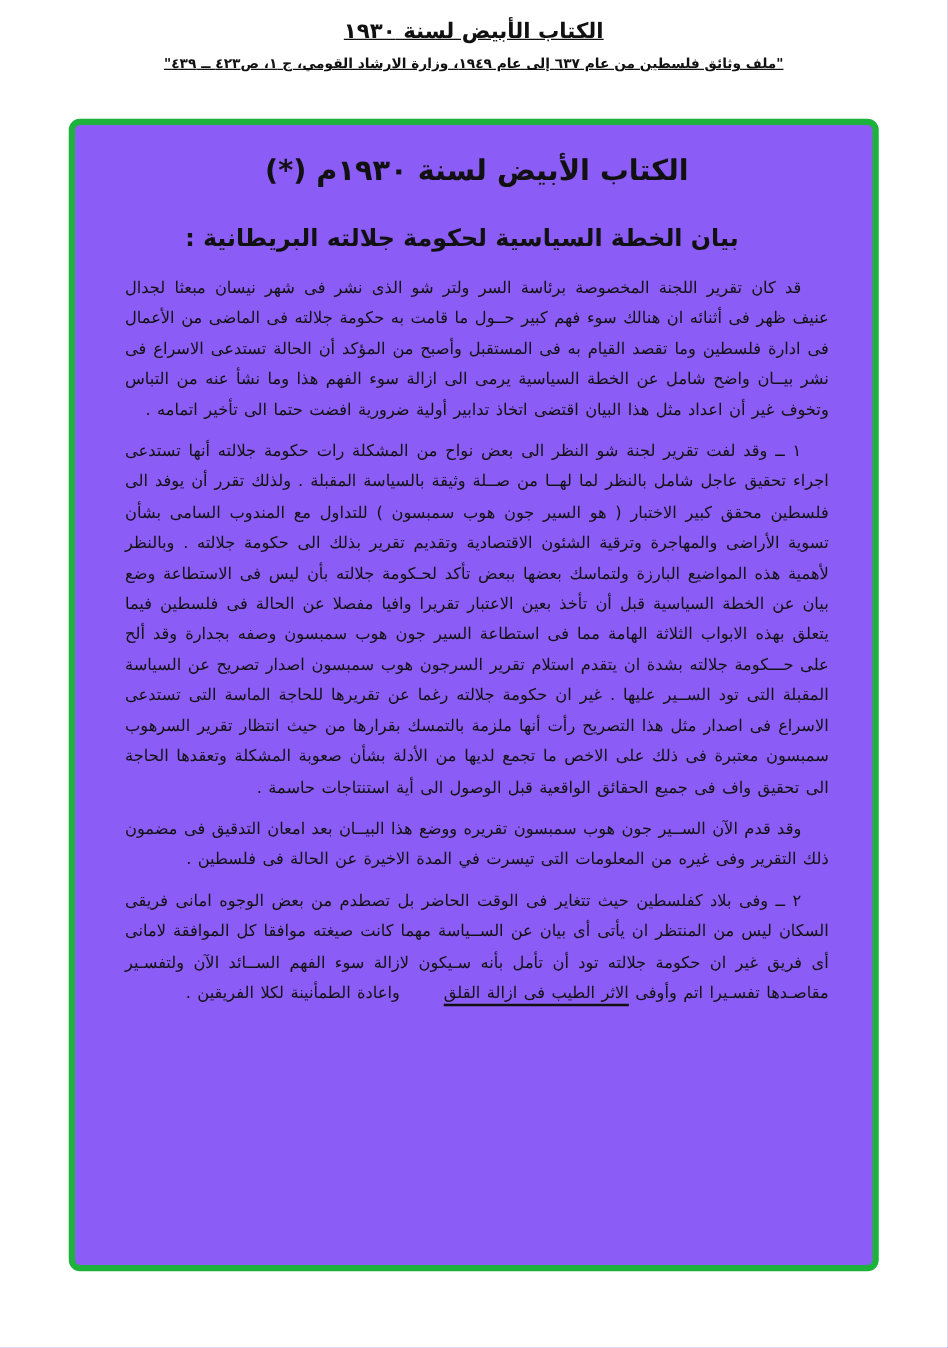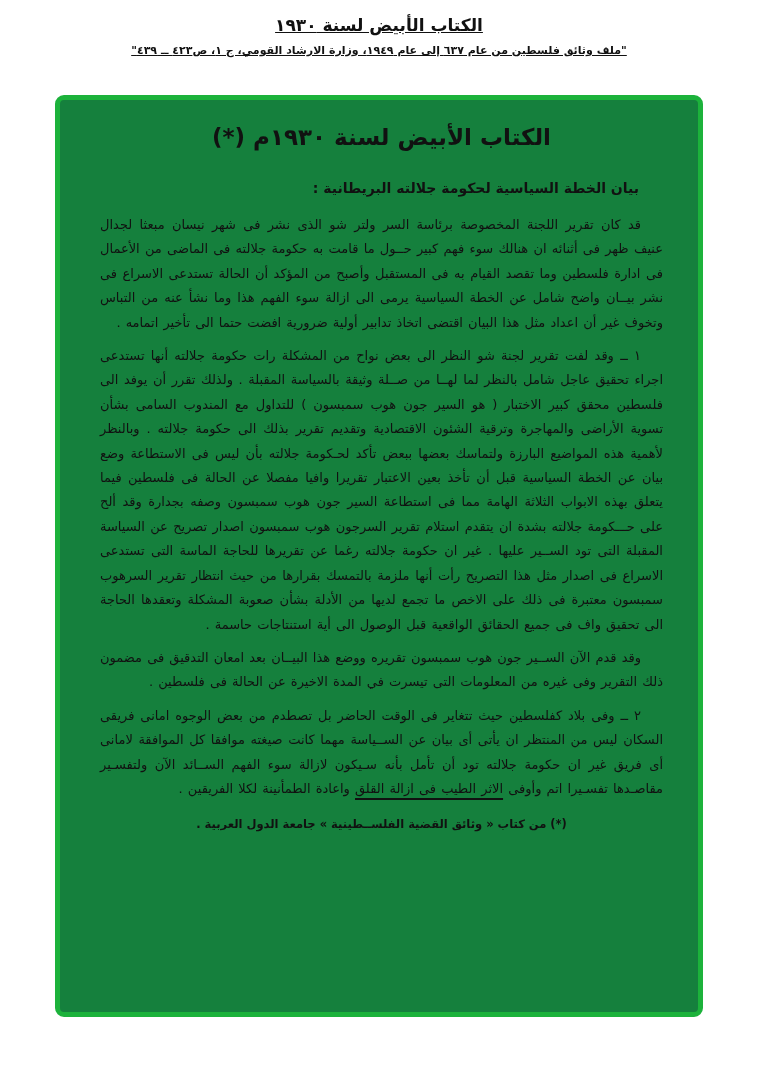--- a/index.html
+++ b/index.html
@@ -17,51 +17,52 @@
   .ref-title { font-size: 17px; font-weight: bold; letter-spacing: 0.5px; }
   .ref-source { font-size: 11px; font-weight: bold; margin-top: 9px; }
 
   
   .green-box {
     position: absolute;
     left: 55px; top: 95px;
     width: 648px; height: 922px;
     border: 5px solid #1cb23b;
     border-radius: 9px;
-    background: #15803d;
+    background: #8b5cf6;
     padding: 0 35px 0 40px;
   }
 
   .doc-title {
     margin-top: 24px;
     text-align: center;
     font-size: 23px;
     font-weight: bold;
   }
   .doc-subtitle {
     margin: 30px 24px 0 0;
-    text-align: right;
-    font-size: 14px;
+    text-align: center;
+    font-size: 19px;
     font-weight: bold;
   }
 
   .para {
     margin-top: 9px;
     font-size: 13px;
     line-height: 24.4px;
     text-align: justify;
     text-indent: 22px;
     word-spacing: 1px;
   }
   .para.first { margin-top: 17px; }
 
   .underlined {
     text-decoration: underline;
     text-decoration-thickness: 1.5px;
     text-underline-offset: 5px;
+    margin-left: 30px;
   }
 
   .footnote {
     margin-top: 16px;
     text-align: center;
     font-size: 11.5px;
     font-weight: bold;
   }
 </style>
 </head>
@@ -81,17 +82,16 @@
     <h2 class="doc-subtitle">بيان الخطة السياسية لحكومة جلالته البريطانية :</h2>
 
     <p class="para first">قد كان تقرير اللجنة المخصوصة برئاسة السر ولتر شو الذى نشر فى شهر نيسان مبعثا لجدال عنيف ظهر فى أثنائه ان هنالك سوء فهم كبير حــول ما قامت به حكومة جلالته فى الماضى من الأعمال فى ادارة فلسطين وما تقصد القيام به فى المستقبل وأصبح من المؤكد أن الحالة تستدعى الاسراع فى نشر بيــان واضح شامل عن الخطة السياسية يرمى الى ازالة سوء الفهم هذا وما نشأ عنه من التباس وتخوف غير أن اعداد مثل هذا البيان اقتضى اتخاذ تدابير أولية ضرورية افضت حتما الى تأخير اتمامه .</p>
 
     <p class="para">١ ــ وقد لفت تقرير لجنة شو النظر الى بعض نواح من المشكلة رات حكومة جلالته أنها تستدعى اجراء تحقيق عاجل شامل بالنظر لما لهــا من صــلة وثيقة بالسياسة المقبلة . ولذلك تقرر أن يوفد الى فلسطين محقق كبير الاختبار ( هو السير جون هوب سمبسون ) للتداول مع المندوب السامى بشأن تسوية الأراضى والمهاجرة وترقية الشئون الاقتصادية وتقديم تقرير بذلك الى حكومة جلالته . وبالنظر لأهمية هذه المواضيع البارزة ولتماسك بعضها ببعض تأكد لحـكومة جلالته بأن ليس فى الاستطاعة وضع بيان عن الخطة السياسية قبل أن تأخذ بعين الاعتبار تقريرا وافيا مفصلا عن الحالة فى فلسطين فيما يتعلق بهذه الابواب الثلاثة الهامة مما فى استطاعة السير جون هوب سمبسون وصفه بجدارة وقد ألح على حـــكومة جلالته بشدة ان يتقدم استلام تقرير السرجون هوب سمبسون اصدار تصريح عن السياسة المقبلة التى تود الســير عليها . غير ان حكومة جلالته رغما عن تقريرها للحاجة الماسة التى تستدعى الاسراع فى اصدار مثل هذا التصريح رأت أنها ملزمة بالتمسك بقرارها من حيث انتظار تقرير السرهوب سمبسون معتبرة فى ذلك على الاخص ما تجمع لديها من الأدلة بشأن صعوبة المشكلة وتعقدها الحاجة الى تحقيق واف فى جميع الحقائق الواقعية قبل الوصول الى أية استنتاجات حاسمة .</p>
 
     <p class="para">وقد قدم الآن الســير جون هوب سمبسون تقريره ووضع هذا البيــان بعد امعان التدقيق فى مضمون ذلك التقرير وفى غيره من المعلومات التى تيسرت في المدة الاخيرة عن الحالة فى فلسطين .</p>
 
     <p class="para"><span>٢ ــ وفى بلاد كفلسطين حيث تتغاير فى الوقت الحاضر بل تصطدم من بعض الوجوه امانى فريقى السكان ليس من المنتظر ان يأتى أى بيان عن الســياسة مهما كانت صيغته موافقا كل الموافقة لامانى أى فريق غير ان حكومة جلالته تود أن تأمل بأنه سـيكون لازالة سوء الفهم الســائد الآن ولتفسـير مقاصـدها تفسـيرا اتم وأوفى </span><span class="underlined">الاثر الطيب فى ازالة القلق</span><span> واعادة الطمأنينة لكلا الفريقين .</span></p>
 
-    <div class="footnote">(*) من كتاب « وثائق القضية الفلســطينية » جامعة الدول العربية .</div>
 
   </main>
 
 </div>
 
 </body></html>

